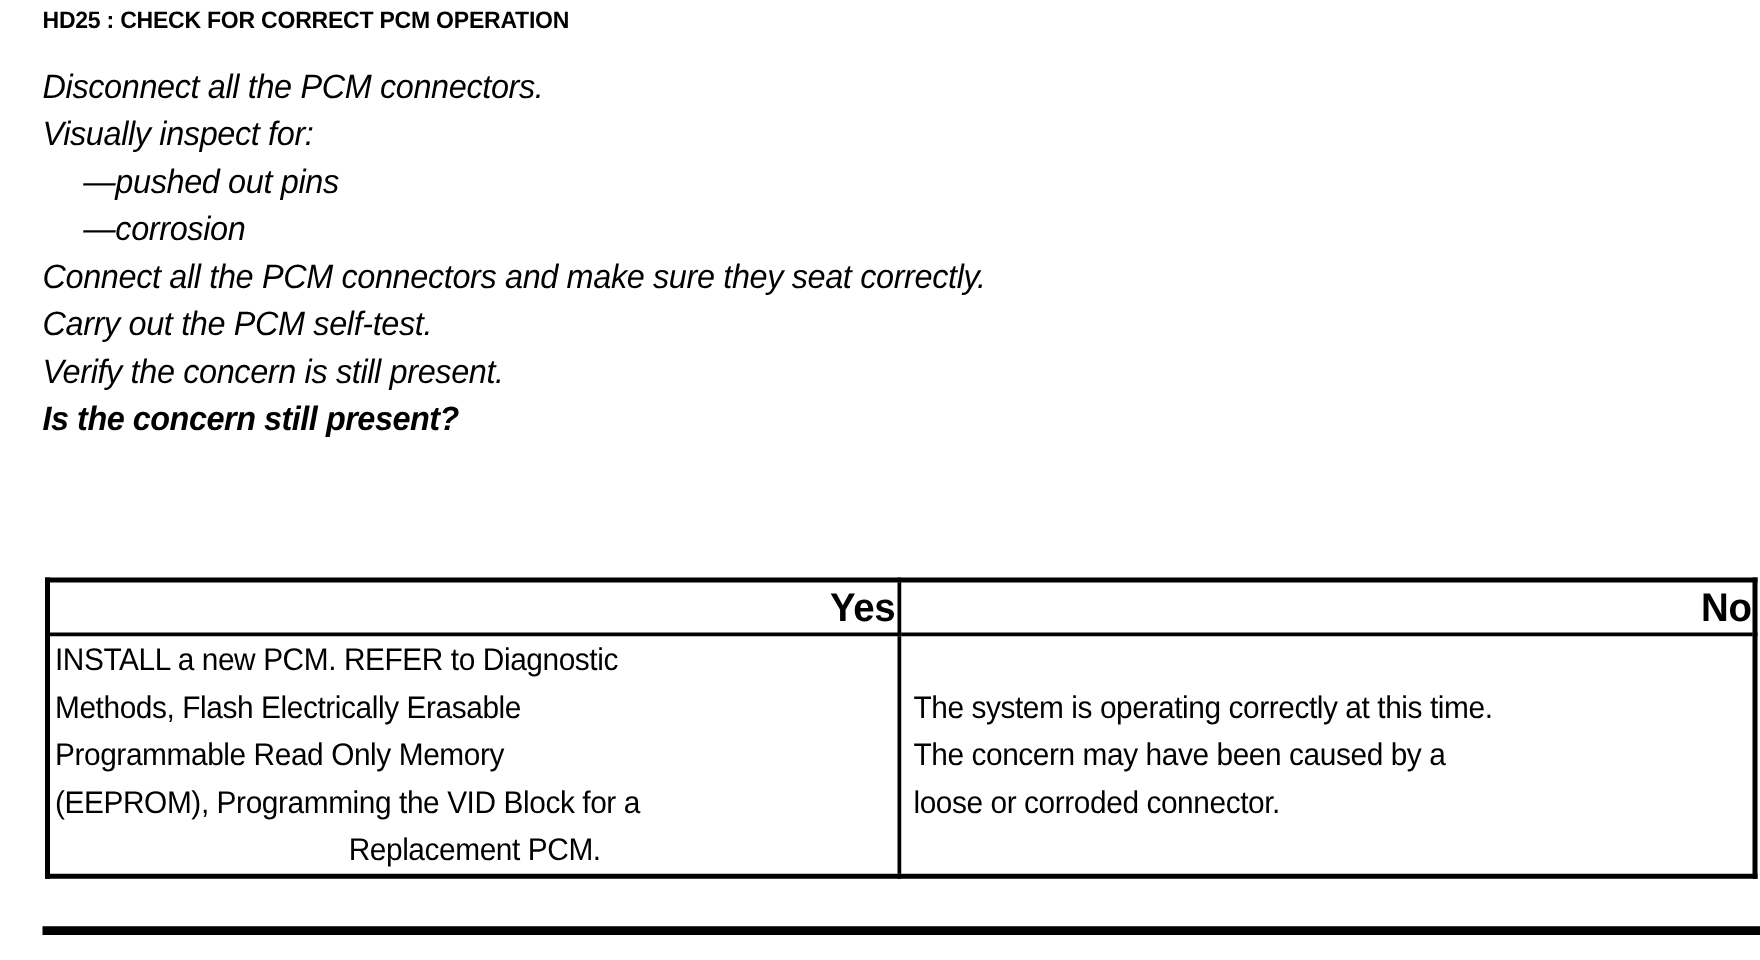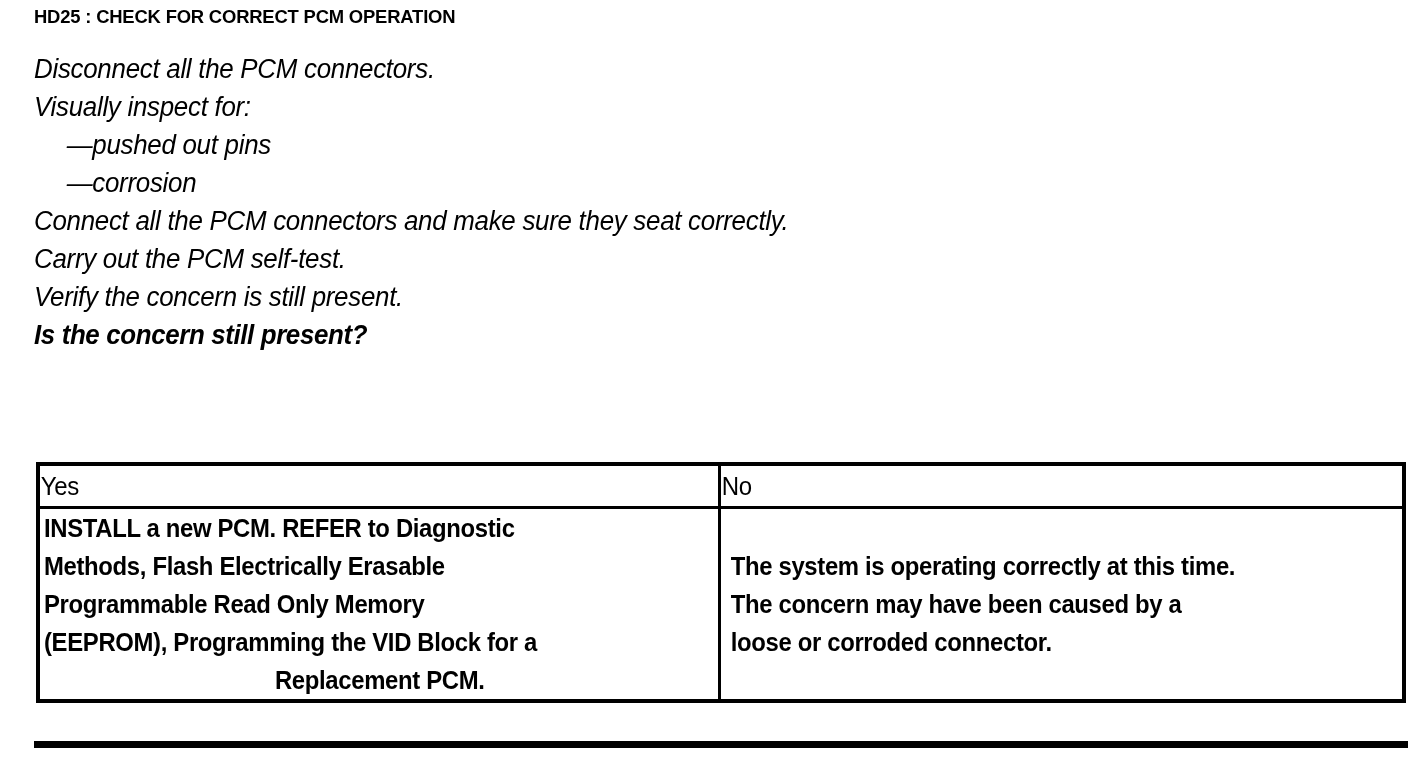--- a/index.html
+++ b/index.html
@@ -76,39 +76,38 @@
 
   .decision-table th,
   .decision-table td {
     border: 3px solid #000000;
     padding: 0;
     vertical-align: middle;
     background: #ffffff;
   }
   .decision-table th {
     height: 40px;
-    font-size: 25px;
-    font-weight: normal;
-    text-align: left;
+    font-size: 32px;
+    font-weight: bold;
+    text-align: right;
     letter-spacing: -0.3px;
   }
   .decision-table th .hdr-txt {
     display: inline-block;
     transform: scaleX(0.96);
   }
 
   .cell-body {
     height: 186px;
   }
   .cell-text {
     font-size: 25px;
     line-height: 38px;
     letter-spacing: -0.35px;
     padding: 0 2px 0 4px;
-    font-weight: bold;
   }
   .cell-text .t {
     display: block;
     transform: scaleX(0.955);
     transform-origin: left center;
   }
   .cell-text.center-last .t.last {
     transform-origin: center center;
     text-align: center;
   }

